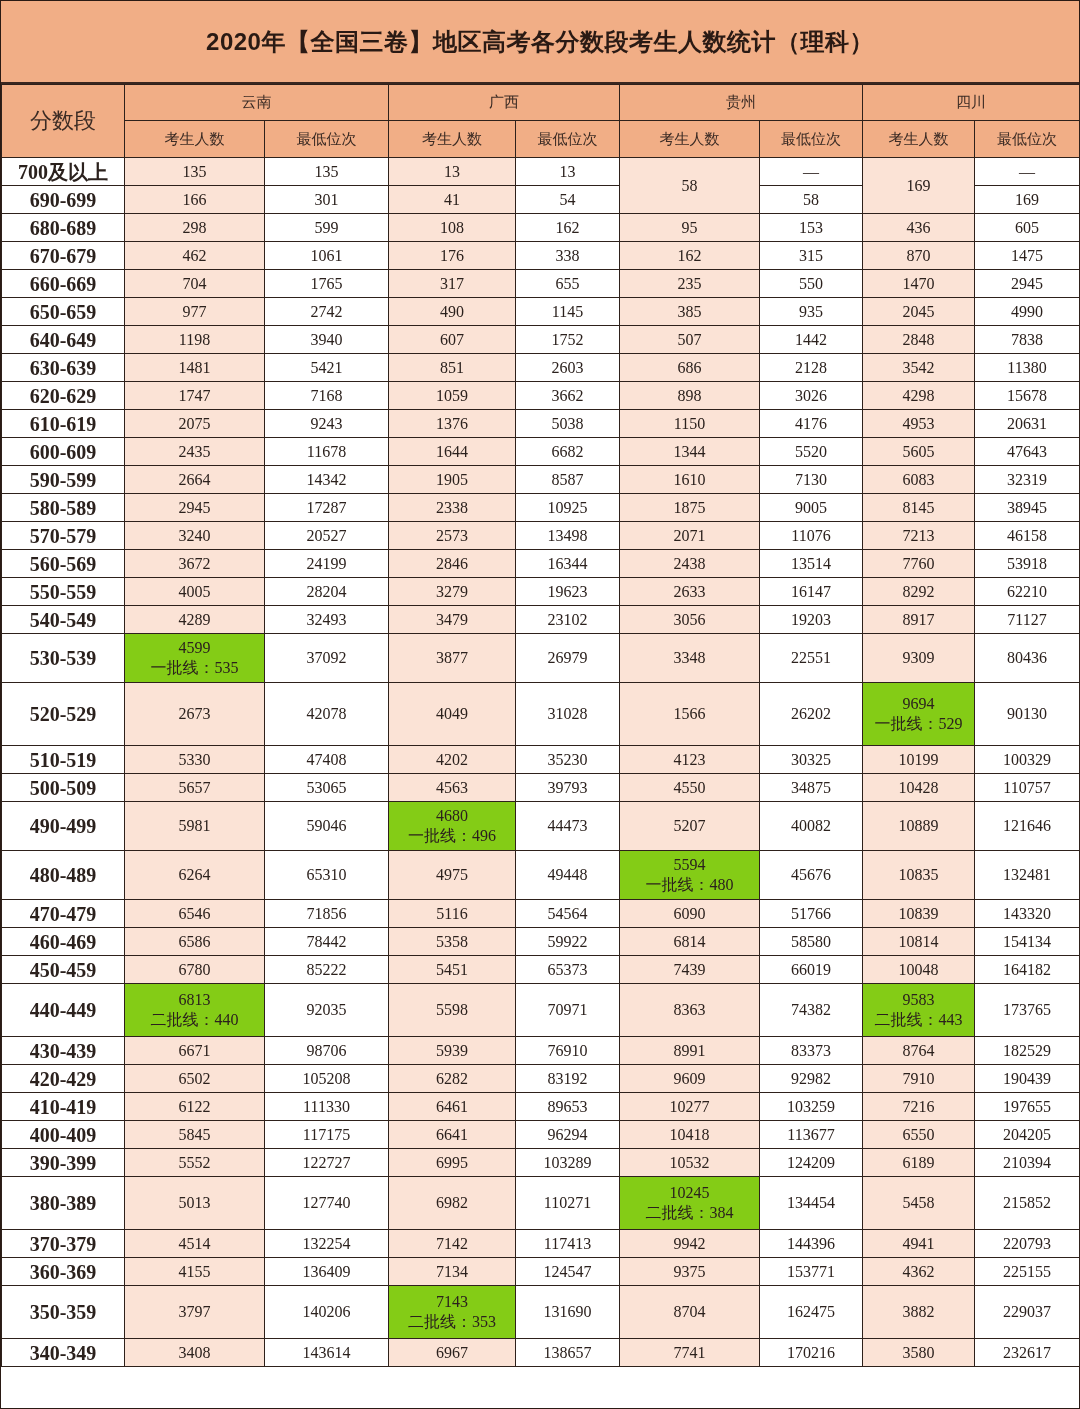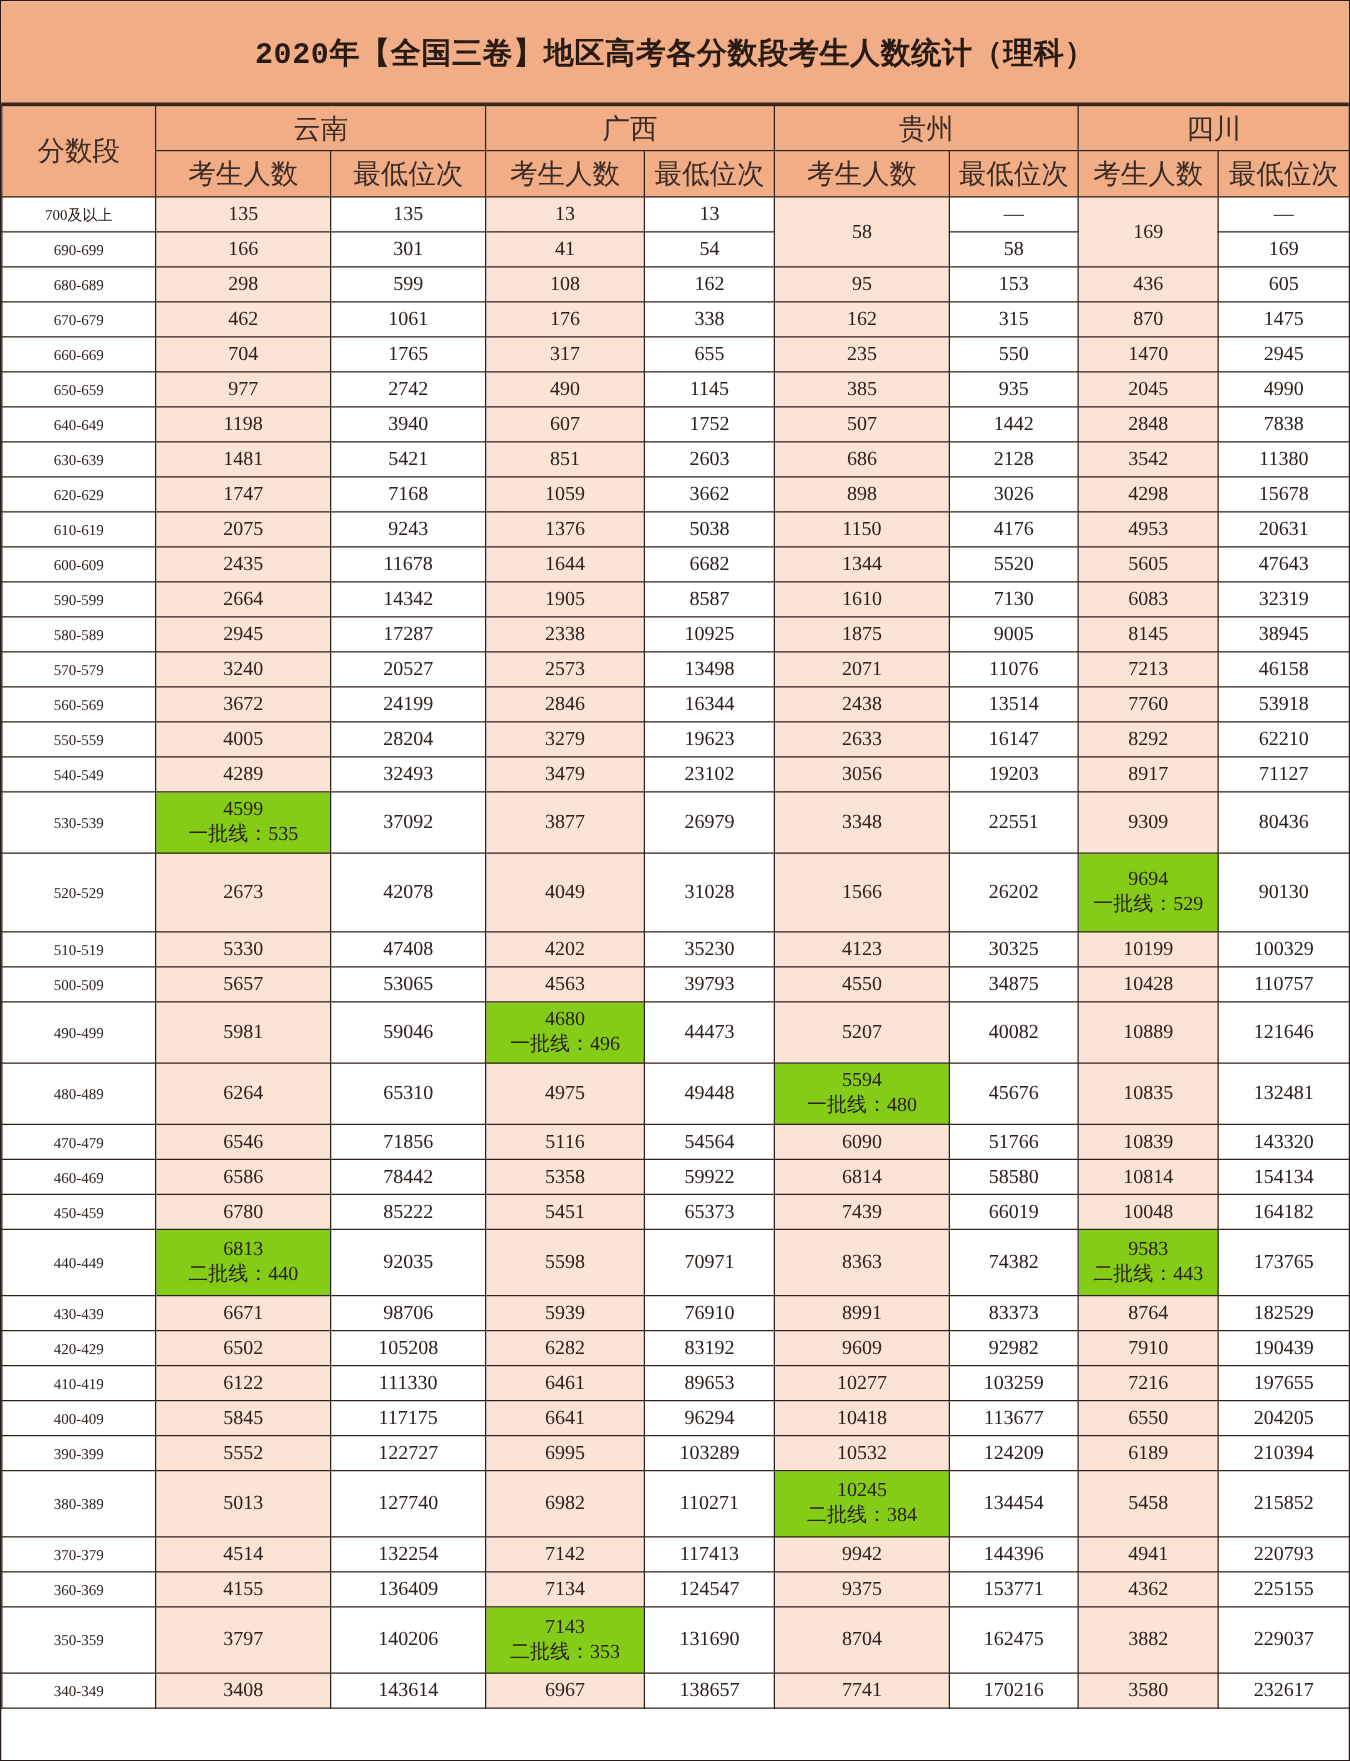--- a/index.html
+++ b/index.html
@@ -5,35 +5,35 @@
   html, body { margin:0; padding:0; background:#ffffff; }
   body { width:1080px; height:1409px; overflow:hidden; }
   .sheet {
     position:relative; width:1078px; height:1407px;
     border:1px solid #2a1a14; background:#fff;
     font-family:"Liberation Serif","DejaVu Serif",serif; color:#2b211d;
   }
   .title {
     height:81px; background:#f1ae86; border-bottom:2px solid #3a2720;
     display:flex; align-items:center; justify-content:center;
-    font-family:Liberation Mono, monospace;
+    font-family:Liberation Sans, sans-serif;
     font-weight:bold; font-size:24px; color:#2a1a14; letter-spacing:0.5px;
   }
   table { border-collapse:collapse; width:1078px; table-layout:fixed;padding-left:23px; }
   td, th {
     border:1.5px solid #2e211b; text-align:center; vertical-align:middle;
     padding:0; font-weight:normal;
   }
   th {
     background:#f1ae86; font-family:"DejaVu Serif","Liberation Serif",serif;
-    font-size:22px; color:#3b2b24;
+    font-size:15px; color:#3b2b24;
   }
   th.corner { font-size:22px; }
   td { font-size:16px; height:27px; line-height:20px; }
-  td.band { background:#ffffff; font-size:12px; }
+  td.band { background:#ffffff; font-size:20px;font-weight:bold; }
   td.cnt { background:#fbe3d6; }
   td.rank { background:#ffffff; }
   td.hl { background:#84cc16; }
   td .line { display:block; }
   tr.tall td { height:48px; }
   tr.xtall td { height:62px; }
   tr.mid td { height:52px; }
 </style>
 </head>
 <body>

